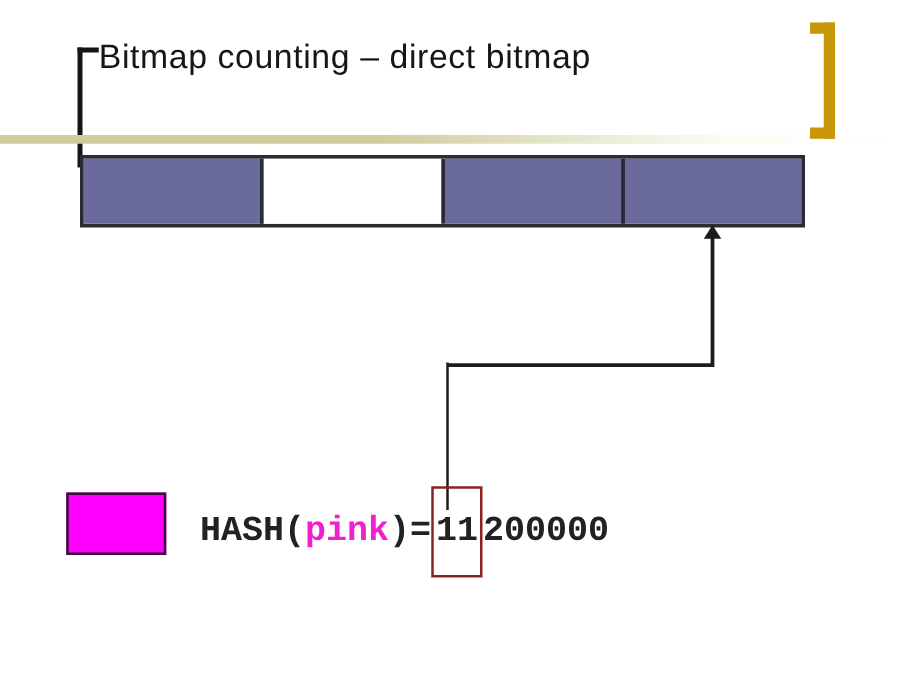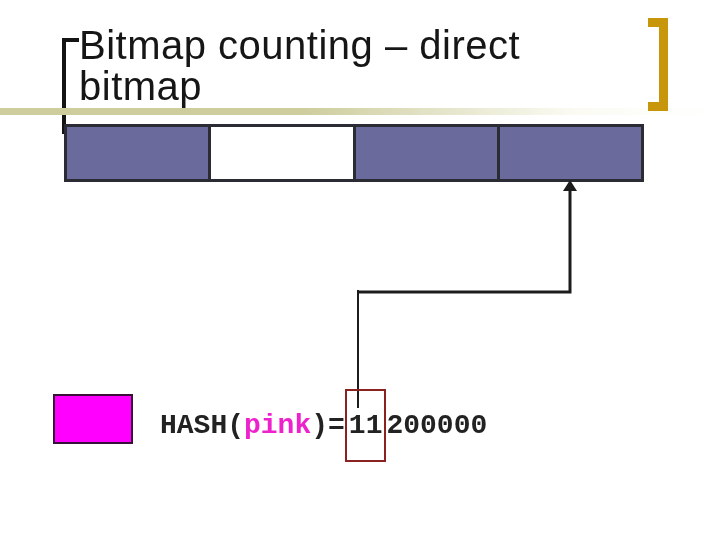--- a/index.html
+++ b/index.html
@@ -9,21 +9,21 @@
     font-family:"Liberation Sans", sans-serif;
   }
   
   .title-mark{
     position:absolute;left:62px;top:38px;width:13px;height:92px;
     border-left:4px solid #141414;border-top:4px solid #141414;
   }
   
   .slide-title{
     position:absolute;left:79px;top:25px;width:465px;margin:0;
-    font-size:40px;line-height:41px;font-weight:400;letter-spacing:0.5px;
+    font-size:27px;line-height:41px;font-weight:400;letter-spacing:0.5px;
     color:#161616;
   }
   
   .accent-band{
     position:absolute;left:0;top:108px;width:720px;height:7px;
     background:linear-gradient(to right, var(--accent-band) 0%, var(--accent-band) 42%, #fbfbf4 80%, #ffffff 100%);
   }
   
   .corner-bracket{
     position:absolute;left:648px;top:18px;width:20px;height:93px;

